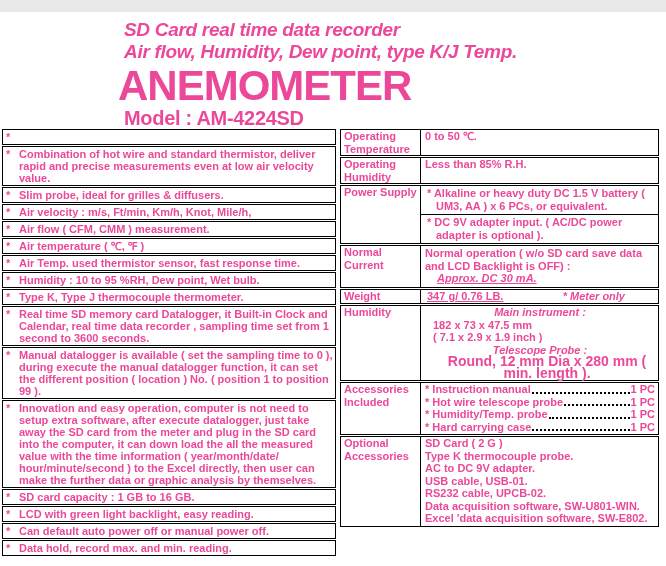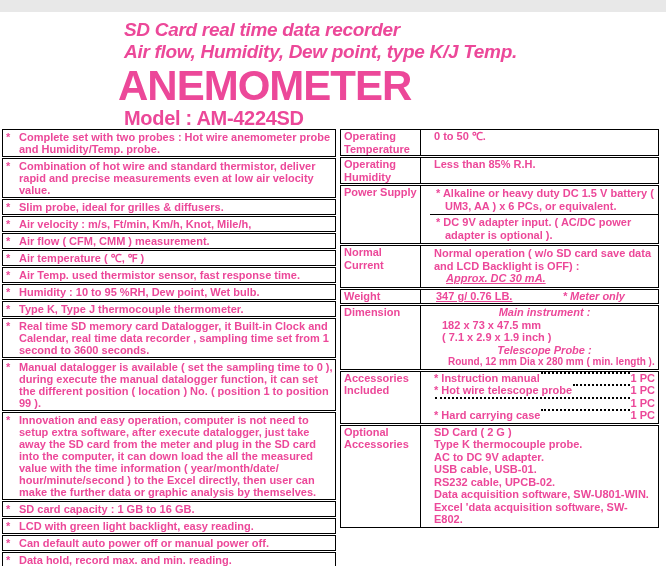--- a/index.html
+++ b/index.html
@@ -19,35 +19,35 @@
   .cols { display:flex; gap:4px; margin-left:2px; }
   .col-left  { width:334px; flex:none; }
   .col-right { width:319px; flex:none; }
   
   .f-row { border:1px solid #000; margin-bottom:1px; display:flex;
            font-size:11px; line-height:12px; padding:1px 2px 1px 3px; }
   .f-bullet { width:13px; flex:none; }
   .f-text { flex:1; }
   
   .s-row { border:1px solid #000; margin-bottom:1px; display:flex;
-           font-size:11px; line-height:12.5px;gap:9px; }
+           font-size:11px; line-height:12.5px; }
   .s-label { width:80px; flex:none; border-right:1px solid #000; padding:0 2px 0 3px; }
   .s-value { flex:1; padding:0 3px 1px 4px; }
   .s-value.nopad { padding:0; }
   .s-sub { padding:1px 3px 2px 4px; }
   .s-sub + .s-sub { border-top:1px solid #000; }
   .ps-opt { padding-left:11px; text-indent:-9px; }
   .approx { font-style:italic; text-decoration:underline; padding-left:12px; }
   .weight-line { display:flex; }
   .weight-val { text-decoration:underline; margin-left:2px; }
   .weight-note { font-style:italic; margin-left:auto; margin-right:30px; }
   .dim-head { font-style:italic;text-align:center; }
   .dim-ind { padding-left:8px; }
-  .dim-small { font-size:10px; line-height:11.5px; padding-left:14px; }
-  .acc-line { display:flex; align-items:flex-start; }
+  .dim-small { font-size:14px; line-height:11.5px; padding-left:14px;text-align:center; }
+  .acc-line { display:flex; align-items:flex-end; }
   .acc-name { white-space:nowrap; }
   .acc-leader { flex:1; border-bottom:2px dotted #000; margin:0 1px 2px 1px; min-width:8px; }
   .acc-qty { white-space:nowrap; }
 </style>
 </head>
 <body>
 
 <div class="page">
 
   <div class="hdr">
@@ -56,21 +56,20 @@
     <div class="hdr-product">ANEMOMETER</div>
     <div class="hdr-model">Model : AM-4224SD</div>
   </div>
 
 
   <div class="cols">
 
     <div class="col-left">
       <div class="f-row">
           <span class="f-bullet">*</span>
-          <span class="f-text">Complete set with two probes : Hot wire anemometer probe and Humidity/Temp. probe.</span>
         </div>
       <div class="f-row">
           <span class="f-bullet">*</span>
           <span class="f-text">Combination of hot wire and standard thermistor, deliver rapid and precise measurements even at low air velocity value.</span>
         </div>
       <div class="f-row">
           <span class="f-bullet">*</span>
           <span class="f-text">Slim probe, ideal for grilles &amp; diffusers.</span>
         </div>
       <div class="f-row">
@@ -166,21 +165,21 @@
         <div class="s-label">Weight</div>
         <div class="s-value">
           <div class="weight-line">
             <span class="weight-val">347 g/ 0.76 LB.</span>
             <span class="weight-note">* Meter only</span>
           </div>
         </div>
       </div>
 
       <div class="s-row">
-        <div class="s-label">Dimension</div>
+        <div class="s-label">Humidity</div>
         <div class="s-value">
           <div class="dim-head">Main instrument :</div>
           <div class="dim-ind">182 x 73 x 47.5 mm</div>
           <div class="dim-ind">( 7.1 x 2.9 x 1.9 inch )</div>
           <div class="dim-head">Telescope Probe :</div>
           <div class="dim-small">Round, 12 mm Dia x 280 mm ( min. length ).</div>
         </div>
       </div>
 
       <div class="s-row">
@@ -190,20 +189,21 @@
             <span class="acc-name">* Instruction manual</span>
             <span class="acc-leader"></span>
             <span class="acc-qty">1 PC</span>
           </div>
           <div class="acc-line">
             <span class="acc-name">* Hot wire telescope probe</span>
             <span class="acc-leader"></span>
             <span class="acc-qty">1 PC</span>
           </div>
           <div class="acc-line">
+            <span class="acc-name">* Humidity/Temp. probe</span>
             <span class="acc-leader"></span>
             <span class="acc-qty">1 PC</span>
           </div>
           <div class="acc-line">
             <span class="acc-name">* Hard carrying case</span>
             <span class="acc-leader"></span>
             <span class="acc-qty">1 PC</span>
           </div>
         </div>
       </div>

